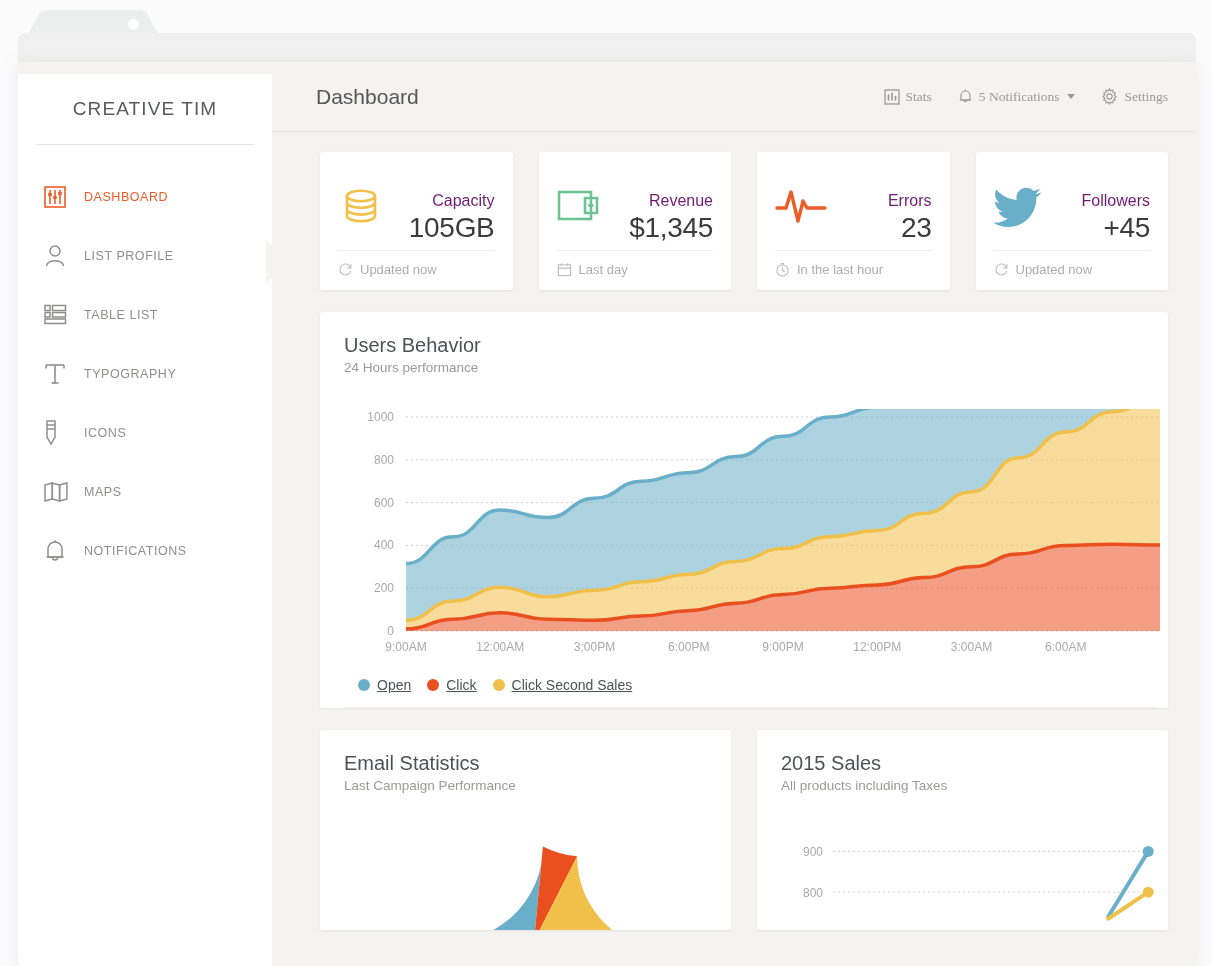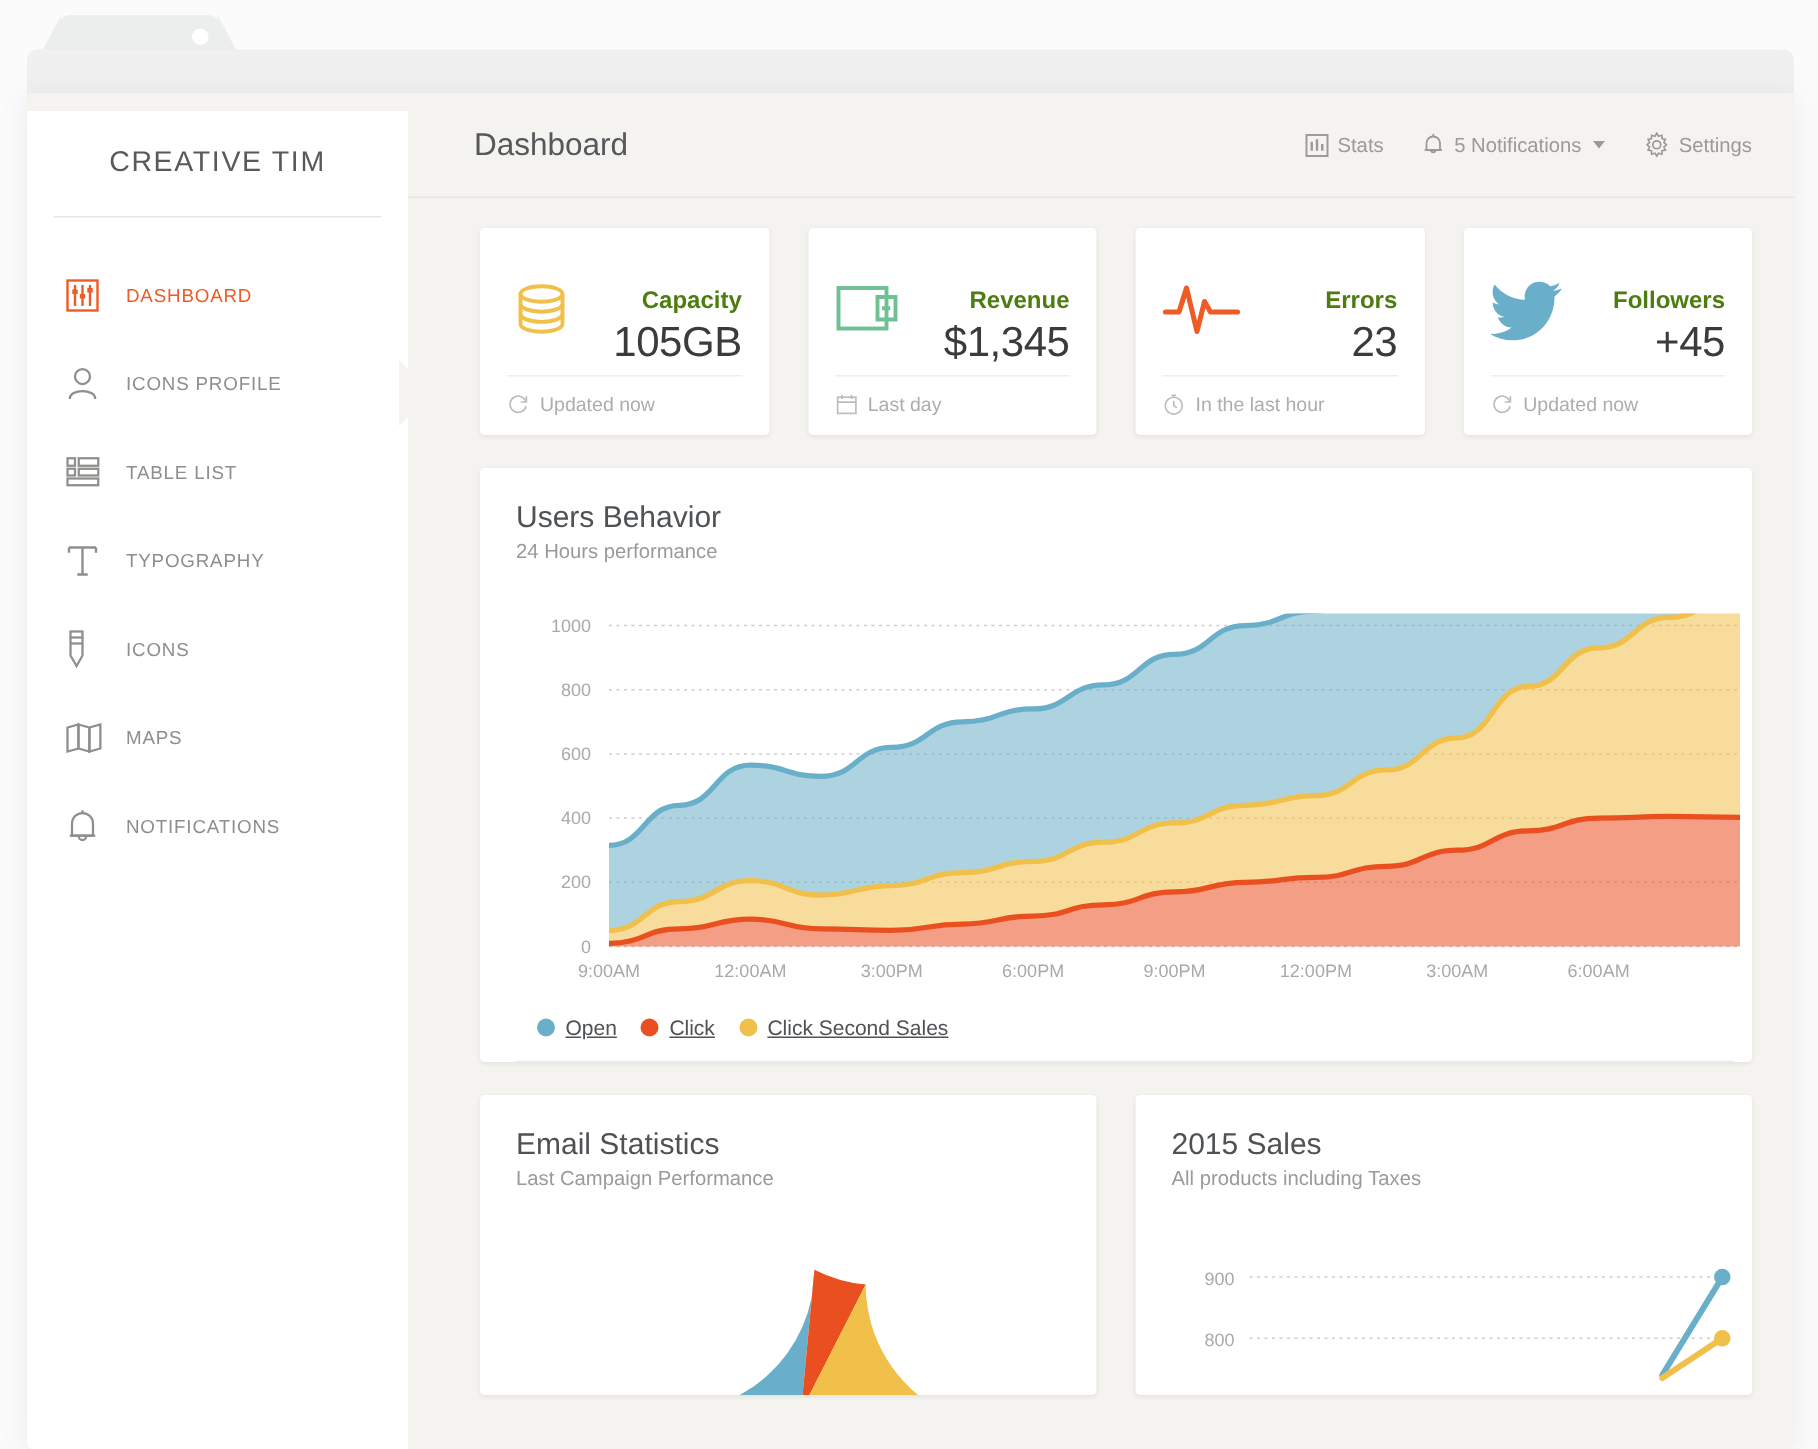--- a/index.html
+++ b/index.html
@@ -88,42 +88,42 @@
     position: absolute; left: 254px; top: 0;
     width: 924px; height: 904px;
     background: #f4f3ef;
     overflow: hidden;
   }
   .topbar {
     height: 70px; display:flex; align-items:center;
     padding: 0 28px 0 44px; border-bottom: 1px solid #e7e5e0;
   }
   .page-title { font-size: 21px; color: #55575b; font-weight: 400; }
-  .topnav { margin-left: auto; display:flex; align-items:center; gap: 26px; }
+  .topnav { margin-left: auto; display:flex; align-items:center; gap: 26px; font-family: Liberation Serif, serif; }
   .topnav-item {
     display:flex; align-items:center; gap: 6px;
     font-size: 13.5px; color: #9b9a98; cursor: pointer;
   }
   .caret {
     width:0;height:0;border-left:4px solid transparent;border-right:4px solid transparent;
     border-top:5px solid #9b9a98; margin-left:2px;
   }
 
   
   .content { padding: 20px 28px 0 48px; }
   .stat-row { display:flex; gap: 26px; }
   .card {
     background:#fff; border-radius:3px;
     box-shadow: 0 1px 3px rgba(0,0,0,0.07);
   }
   .stat-card { flex: 1; padding: 16px 18px 0 18px; height: 138px; }
   .stat-top { display:flex; align-items:center; height: 78px; }
   .stat-icon { width: 62px; flex: none; display:flex; align-items:center; justify-content:flex-start;}
   .stat-meta { flex: 1; text-align: right; }
-  .stat-label { font-size: 16px; color: #4d7c0f; font-weight: 700; line-height: 1.25; margin-top: 22px; }
+  .stat-label { font-size: 16px; color: #701a75; font-weight: 400; line-height: 1.25; margin-top: 22px; }
   .stat-value { font-size: 28px; color: #3b3b3b; font-weight: 300; line-height: 1.18; letter-spacing:-0.3px;}
   .stat-sep { height:1px; background:#eeeeee; margin: 4px 0 0 0; }
   .stat-foot {
     display:flex; align-items:center; gap:7px;
     padding-top: 11px; font-size: 13px; color: #adadad;
   }
 
   
   .chart-card { margin-top: 22px; padding: 22px 12px 0 24px; }
   .card-title { font-size: 20px; color: #4f5255; font-weight: 400; }
@@ -181,21 +181,21 @@
           <span class="lbl">DASHBOARD</span>
         </a>
 
         <a class="nav-item">
           <span class="ic">
             <svg width="22" height="24" viewBox="0 0 22 24" fill="none" stroke="#8f8e8c" stroke-width="1.5">
               <circle cx="11" cy="7" r="5"></circle>
               <path d="M2.5 22 C2.5 15 19.5 15 19.5 22"></path>
             </svg>
           </span>
-          <span class="lbl">ICONS PROFILE</span>
+          <span class="lbl">LIST PROFILE</span>
         </a>
 
         <a class="nav-item">
           <span class="ic">
             <svg width="23" height="21" viewBox="0 0 23 21" fill="none" stroke="#8f8e8c" stroke-width="1.5">
               <rect x="1" y="1.5" width="5" height="5"></rect>
                 <rect x="8.5" y="1.5" width="13" height="5"></rect>
               <rect x="1" y="8.5" width="5" height="4.5"></rect>
                 <rect x="8.5" y="8.5" width="13" height="4.5"></rect>
               <rect x="1" y="15" width="20.5" height="4.5"></rect>

